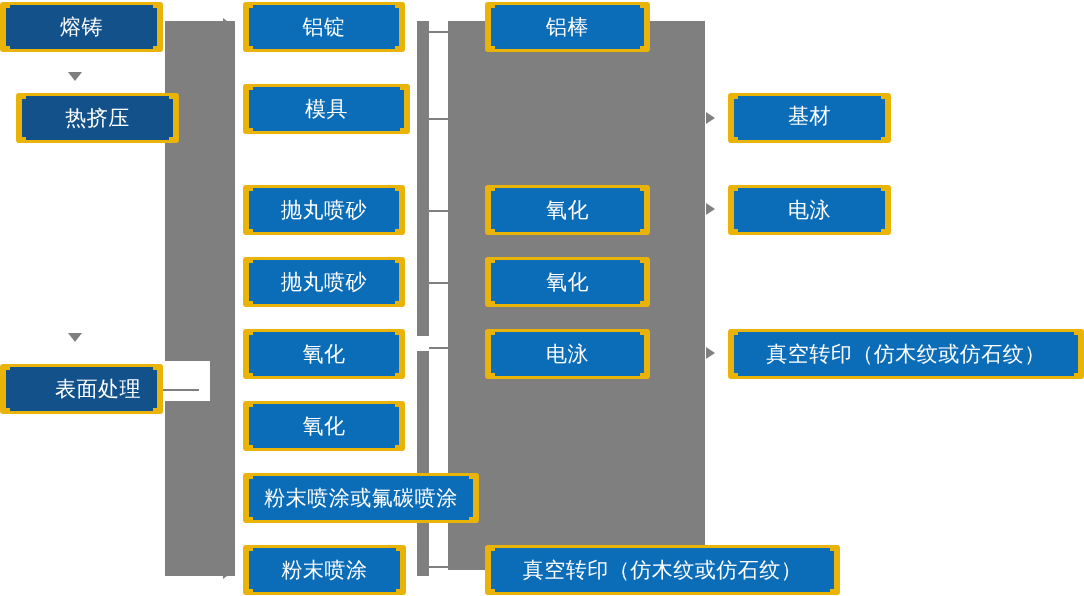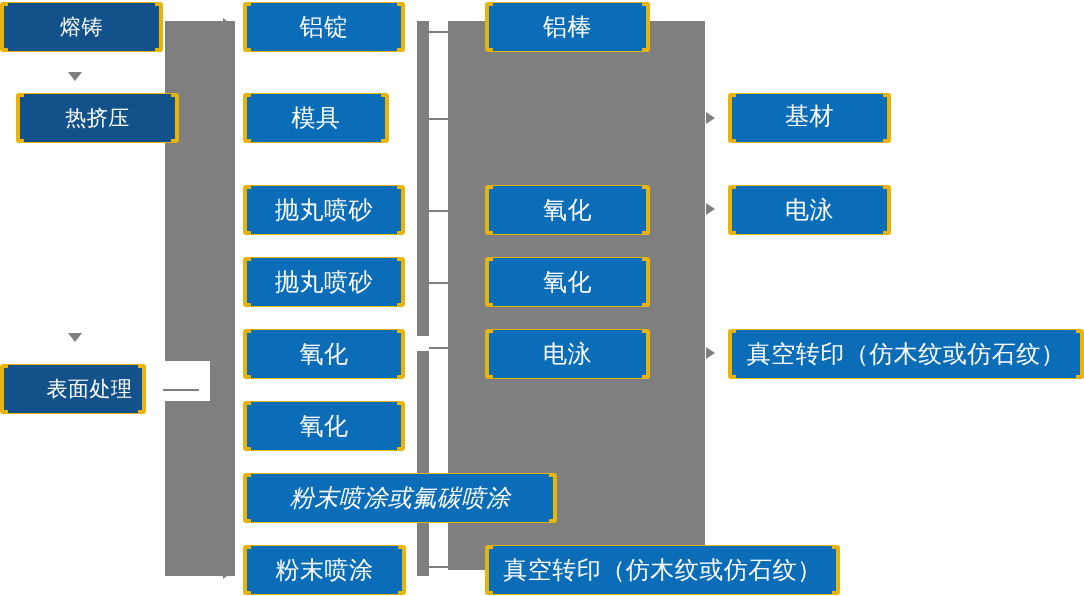--- a/index.html
+++ b/index.html
@@ -44,35 +44,35 @@
   }
 
   
   .box {
     position: absolute;
     box-sizing: border-box;
     display: flex;
     align-items: center;
     justify-content: center;
     color: #ffffff;
-    border: 4px solid #eab308;
+    border: 6px solid #eab308;
     border-radius: 3px;
     text-align: center;
     line-height: 1.15;
     letter-spacing: 0.5px;
     white-space: nowrap;
     z-index: 5;
   }
   .box.dark {
     background: #13518b;
     font-size: 21px;
   }
   .box.light {
     background: #0b6cb8;
-    font-size: 24px;
+    font-size: 21px;
   }
   
   .box::before {
     content: "";
     position: absolute;
     left: 4px;
     right: 4px;
     top: -3px;
     height: 3px;
     background: #0b6cb8;
@@ -131,35 +131,35 @@
   <div class="thin-line" style="left:429px; top:566px; width:19px;"></div>
 
   <div class="small-arrow" style="left:706px; top:112px;"></div>
   <div class="small-arrow" style="left:706px; top:203px;"></div>
   <div class="small-arrow" style="left:706px; top:347px;"></div>
 
   <div class="box dark" style="left:0px; top:2px; width:163px; height:50px;">熔铸</div>
 
   <div class="box dark" style="left:16px; top:93px; width:163px; height:50px;">热挤压</div>
 
-  <div class="box dark" style="left:0px; top:364px; width:146px; height:50px;padding-left:33px;">表面处理</div>
+  <div class="box dark" style="left:0px; top:364px; width:163px; height:50px;padding-left:33px;">表面处理</div>
 
   <div class="box light" style="left:243px; top:2px; width:162px; height:50px;">铝锭</div>
 
-  <div class="box light" style="left:243px; top:93px; width:146px; height:50px;">模具</div>
+  <div class="box light" style="left:243px; top:84px; width:167px; height:50px;">模具</div>
 
   <div class="box light" style="left:243px; top:185px; width:162px; height:50px;">抛丸喷砂</div>
 
   <div class="box light" style="left:243px; top:257px; width:162px; height:50px;">抛丸喷砂</div>
 
   <div class="box light" style="left:243px; top:329px; width:162px; height:50px;">氧化</div>
 
   <div class="box light" style="left:243px; top:401px; width:162px; height:50px;">氧化</div>
 
-  <div class="box light" style="left:243px; top:473px; width:314px; height:50px;font-style:italic;">粉末喷涂或氟碳喷涂</div>
+  <div class="box light" style="left:243px; top:473px; width:236px; height:50px;">粉末喷涂或氟碳喷涂</div>
 
   <div class="box light" style="left:243px; top:545px; width:163px; height:50px;">粉末喷涂</div>
 
   <div class="box light" style="left:485px; top:2px; width:165px; height:50px;text-align:right;">铝棒</div>
 
 
   <div class="box light" style="left:485px; top:185px; width:165px; height:50px;">氧化</div>
 
   <div class="box light" style="left:485px; top:257px; width:165px; height:50px;">氧化</div>
 

